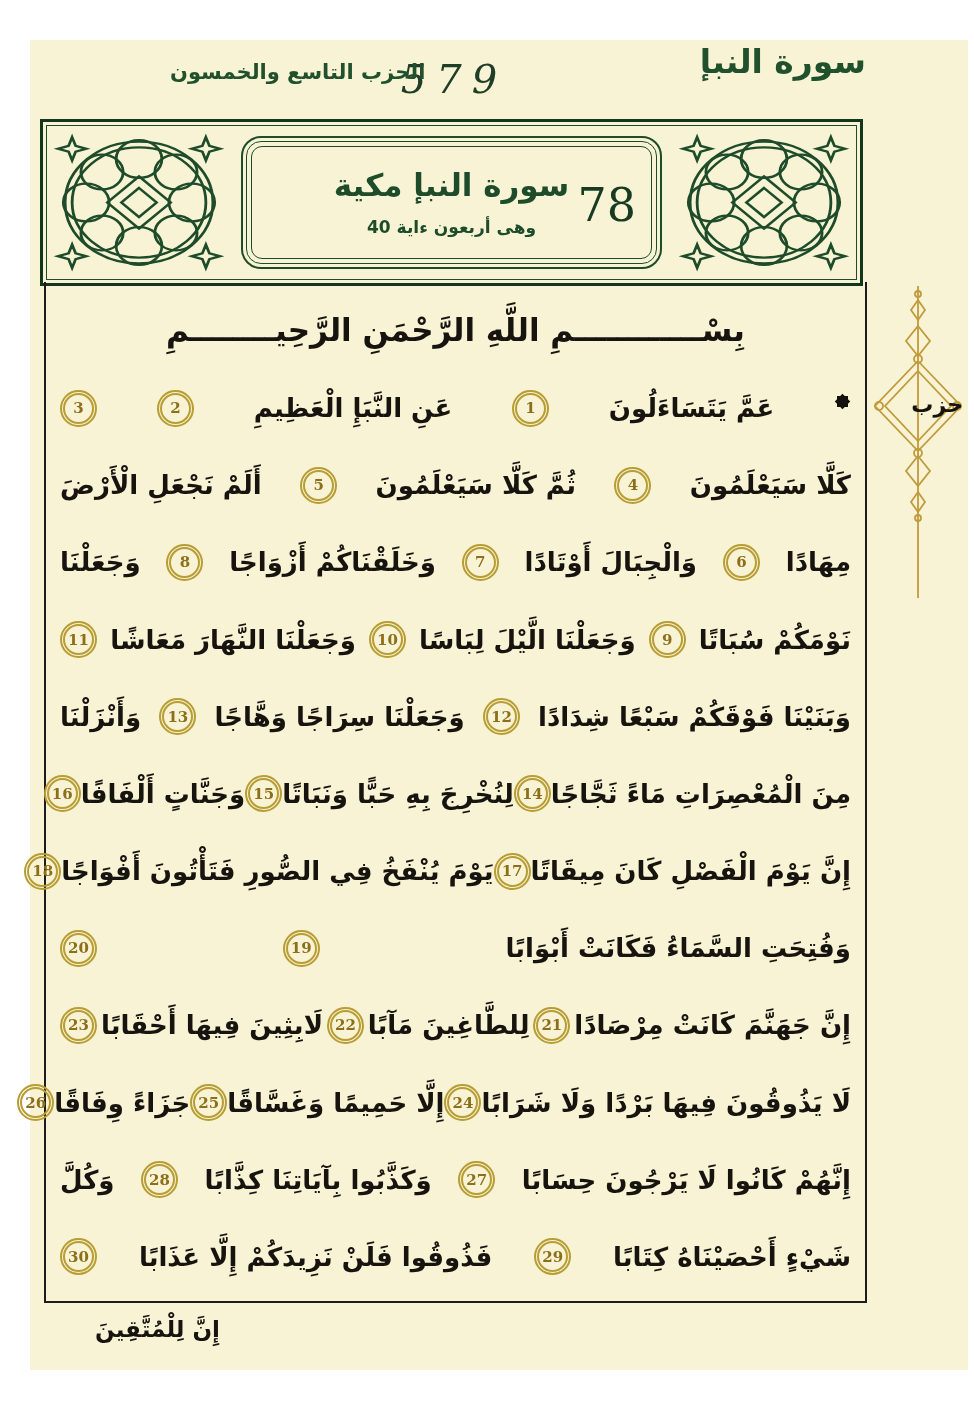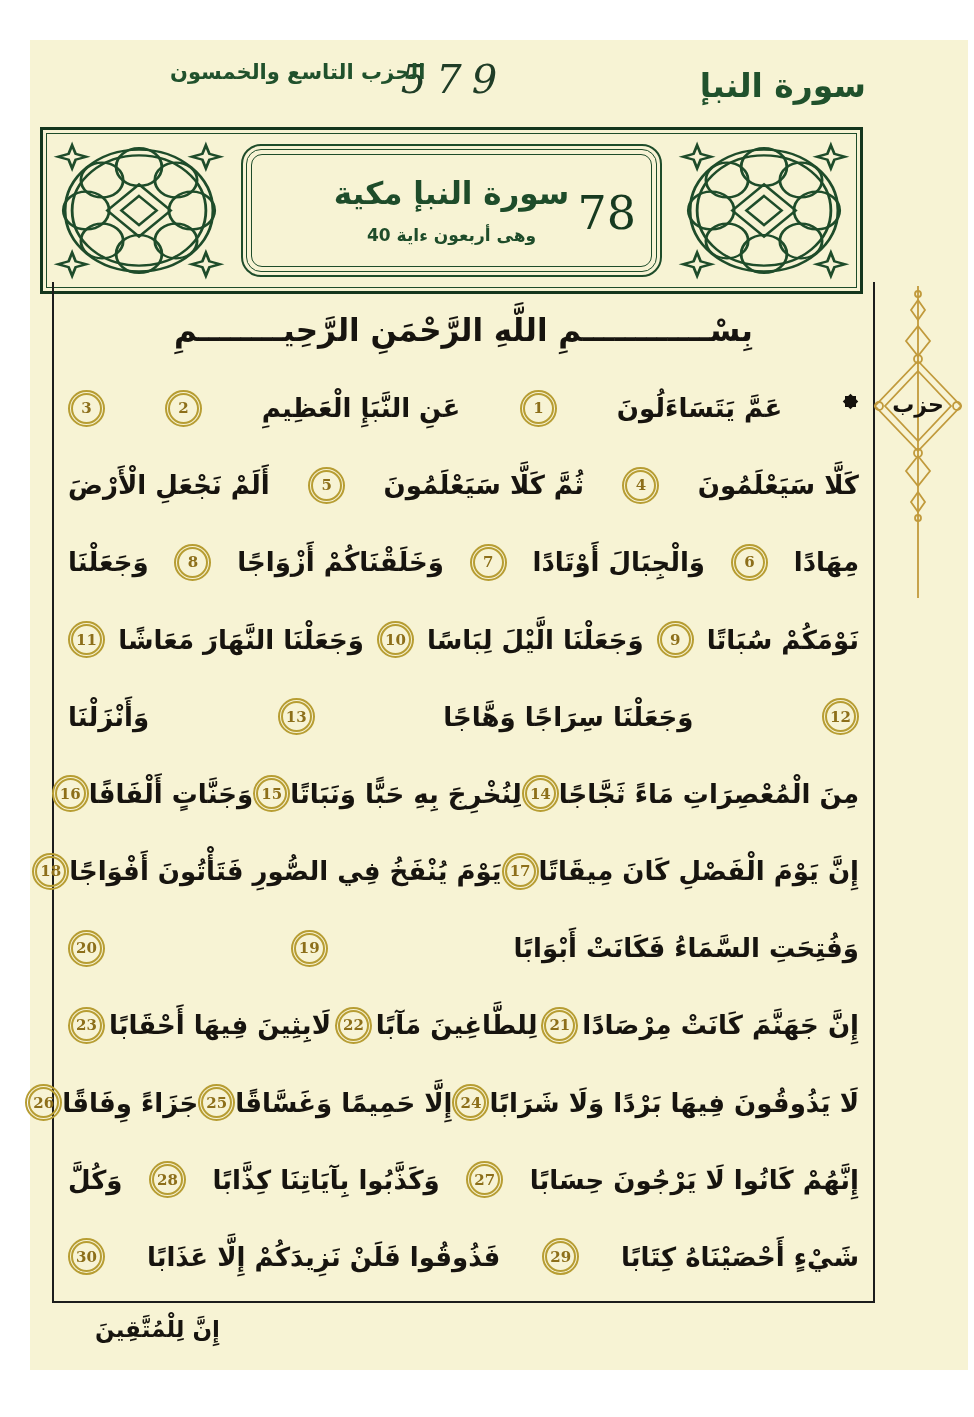--- a/index.html
+++ b/index.html
@@ -3,66 +3,66 @@
 <meta charset="utf-8">
 <style>
   html,body{margin:0;padding:0;background:#e9e9e9;}
   .page{position:relative;width:974px;height:1417px;background:#ffffff;overflow:hidden;
         font-family:"DejaVu Sans",sans-serif;direction:rtl;}
   .paper{position:absolute;left:30px;top:40px;width:938px;height:1330px;background:#f7f3d4;}
 
   
   .top-strip{position:absolute;left:40px;top:46px;width:828px;height:68px;direction:rtl;}
   .surah-label{position:absolute;right:2px;top:-4px;font-size:33px;font-weight:bold;
-               color:#20512c;white-space:nowrap;margin-top:24px;}
+               color:#20512c;white-space:nowrap;}
   .page-number{position:absolute;left:50%;transform:translateX(-50%);top:10px;
                font-family:"DejaVu Serif",serif;font-size:40px;letter-spacing:10px;
                color:#203d27;direction:ltr;font-style:italic;}
   .hizb-ordinal{position:absolute;left:130px;top:14px;font-size:21px;font-weight:bold;
                 color:#20512c;white-space:nowrap;}
 
   
-  .title-box{position:absolute;left:40px;top:127px;width:823px;height:167px;
+  .title-box{position:absolute;left:40px;top:119px;width:823px;height:167px;
              border:3px solid #14361d;background:#f7f3d4;box-sizing:border-box;}
   .title-box-inner{position:absolute;inset:3px;border:1px solid #1e4c2a;}
   .rosette{position:absolute;top:8px;width:176px;height:145px;}
   .rosette.left{left:8px;}
   .rosette.right{right:8px;}
   .cartouche{position:absolute;left:198px;right:198px;top:14px;bottom:14px;}
   .c1{position:absolute;inset:0;border:2px solid #1e4c2a;border-radius:20px;}
   .c2{position:absolute;inset:5px;border:1px solid #1e4c2a;border-radius:15px;}
   .c3{position:absolute;inset:10px;border:1px solid #1e4c2a;border-radius:11px;}
   .title-stack{position:absolute;inset:0;display:flex;flex-direction:column;
                align-items:center;justify-content:center;}
   .surah-title{font-size:31px;font-weight:bold;color:#1e4c2a;line-height:1.1;}
   .surah-count{font-size:17px;font-weight:bold;color:#1e4c2a;margin-top:14px;}
   .surah-number{position:absolute;right:26px;top:50%;transform:translateY(-46%);
                 font-family:"DejaVu Serif",serif;font-size:46px;color:#173a20;direction:ltr;}
 
   
-  .text-block{position:absolute;left:52px;top:282px;width:823px;height:1021px;
+  .text-block{position:absolute;left:44px;top:282px;width:823px;height:1021px;
               border:2px solid #1c1c1c;border-top:none;box-sizing:border-box;
               padding:8px 14px 6px 14px;display:flex;flex-direction:column;}
   .bismillah{height:80px;display:flex;align-items:center;justify-content:center;
              font-size:31px;font-weight:bold;color:#17140f;white-space:nowrap;}
   .qlines{flex:1;display:flex;flex-direction:column;justify-content:space-between;}
   .qline{height:76px;display:flex;align-items:center;justify-content:space-between;
          direction:rtl;}
   .qtext{font-size:26px;font-weight:bold;color:#17140f;white-space:nowrap;line-height:1;}
   .medallion{flex:0 0 auto;width:37px;height:37px;border-radius:50%;
              border:5px double #b79d33;box-sizing:border-box;display:flex;
              align-items:center;justify-content:center;color:#8d6f1a;
              font-family:"DejaVu Serif",serif;font-size:15px;font-weight:bold;direction:ltr;}
   .star8{flex:0 0 auto;position:relative;width:17px;height:17px;margin-top:-14px;}
   .star8::before,.star8::after{content:"";position:absolute;inset:3px;background:#15120d;}
   .star8::after{transform:rotate(45deg);}
 
   
   .margin-marker{position:absolute;left:873px;top:286px;width:90px;height:312px;}
-  .hizb-word{position:absolute;left:0;top:106px;width:90px;text-align:center;
+  .hizb-word{position:absolute;left:0;top:106px;width:90px;text-align:right;
              font-size:22px;font-weight:bold;color:#15120d;}
 
   
   .catchword{position:absolute;left:95px;top:1316px;font-size:23px;font-weight:bold;
              color:#17140f;direction:rtl;}
 </style>
 </head>
 <body>
 
 <div class="page">
@@ -156,20 +156,21 @@
         </div>
         <div class="qline">
           <span class="qtext">نَوْمَكُمْ سُبَاتًا</span>
           <span class="medallion">9</span>
           <span class="qtext">وَجَعَلْنَا الَّيْلَ لِبَاسًا</span>
           <span class="medallion">10</span>
           <span class="qtext">وَجَعَلْنَا النَّهَارَ مَعَاشًا</span>
           <span class="medallion">11</span>
         </div>
         <div class="qline">
+          <span class="qtext">وَبَنَيْنَا فَوْقَكُمْ سَبْعًا شِدَادًا</span>
           <span class="medallion">12</span>
           <span class="qtext">وَجَعَلْنَا سِرَاجًا وَهَّاجًا</span>
           <span class="medallion">13</span>
           <span class="qtext">وَأَنْزَلْنَا</span>
         </div>
         <div class="qline">
           <span class="qtext">مِنَ الْمُعْصِرَاتِ مَاءً ثَجَّاجًا</span>
           <span class="medallion">14</span>
           <span class="qtext">لِنُخْرِجَ بِهِ حَبًّا وَنَبَاتًا</span>
           <span class="medallion">15</span>

